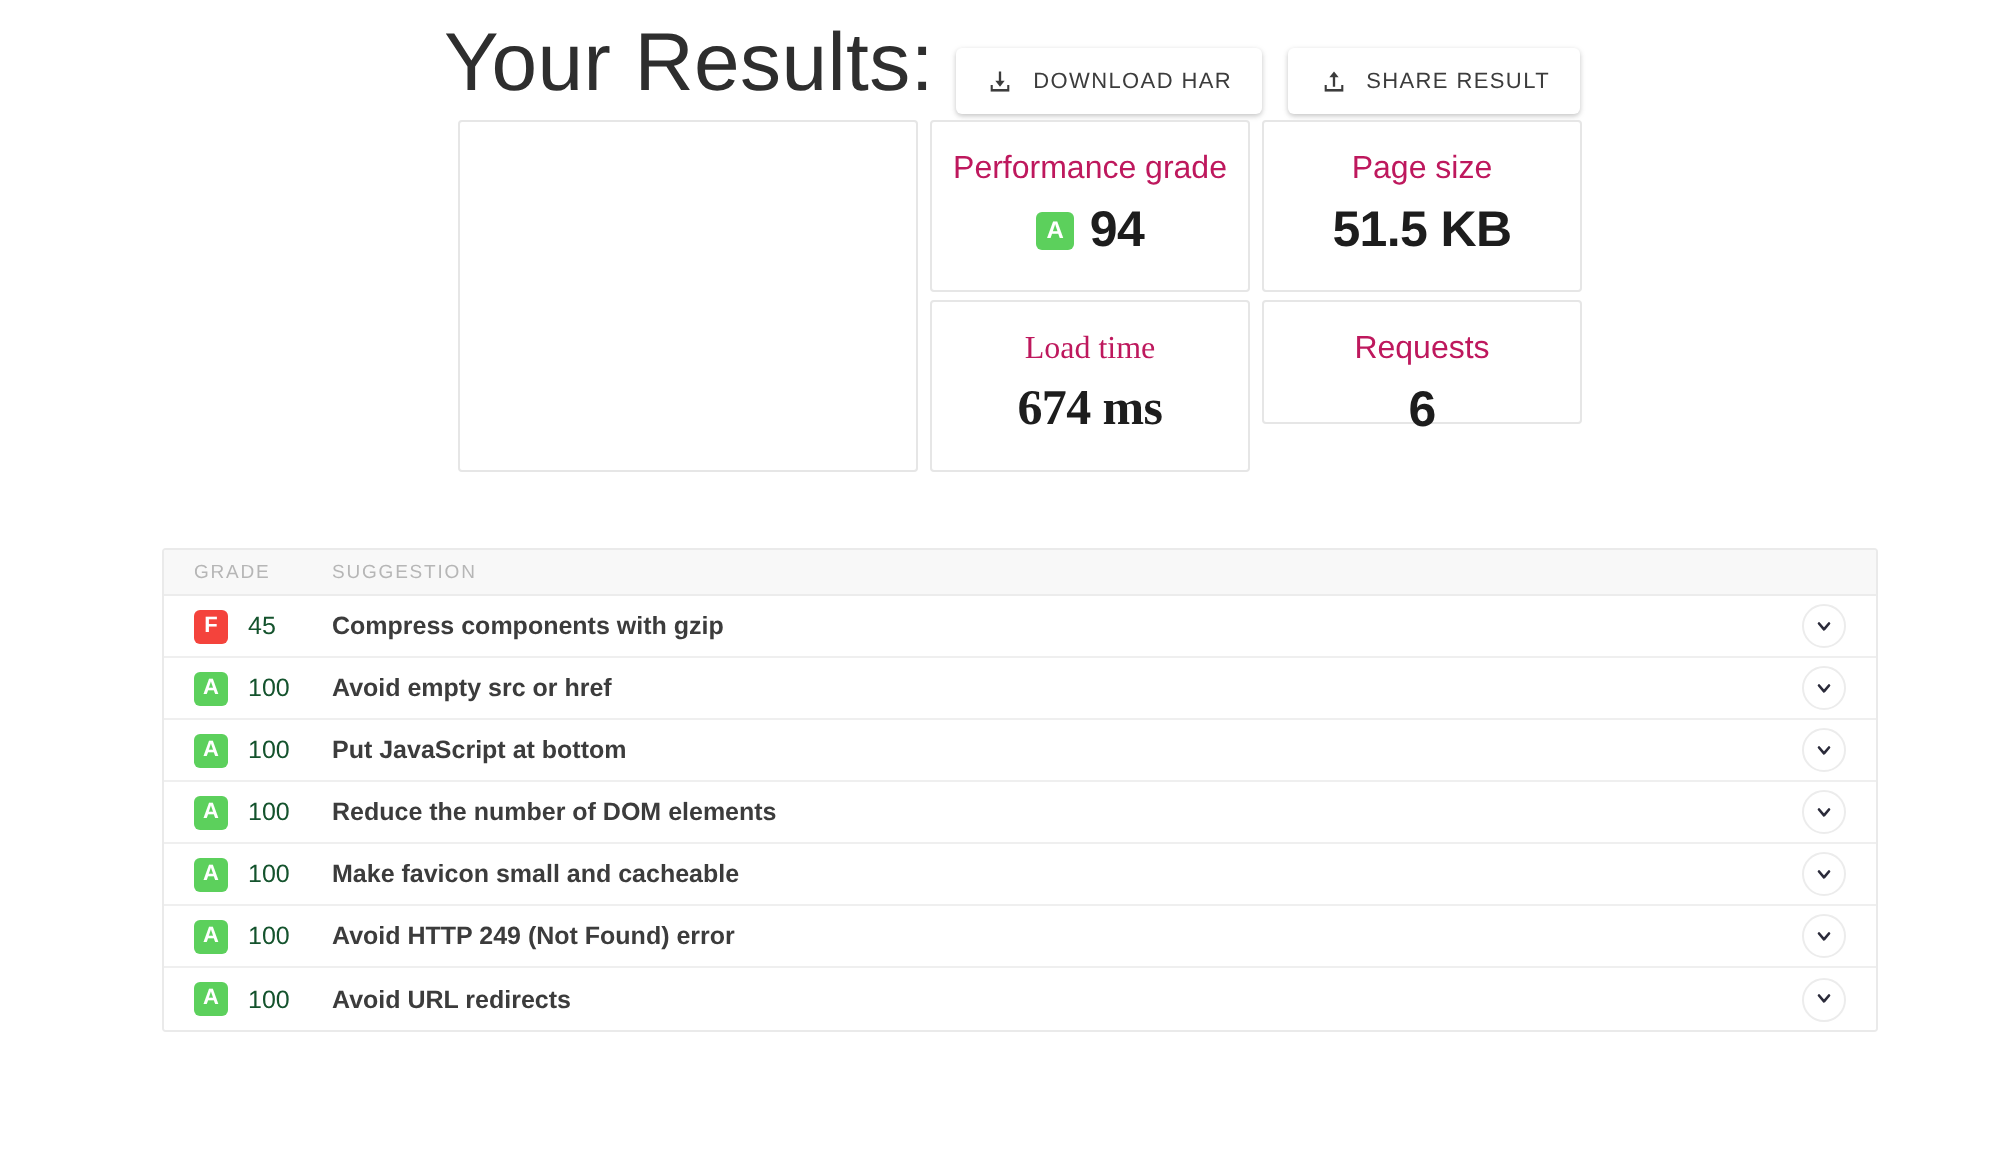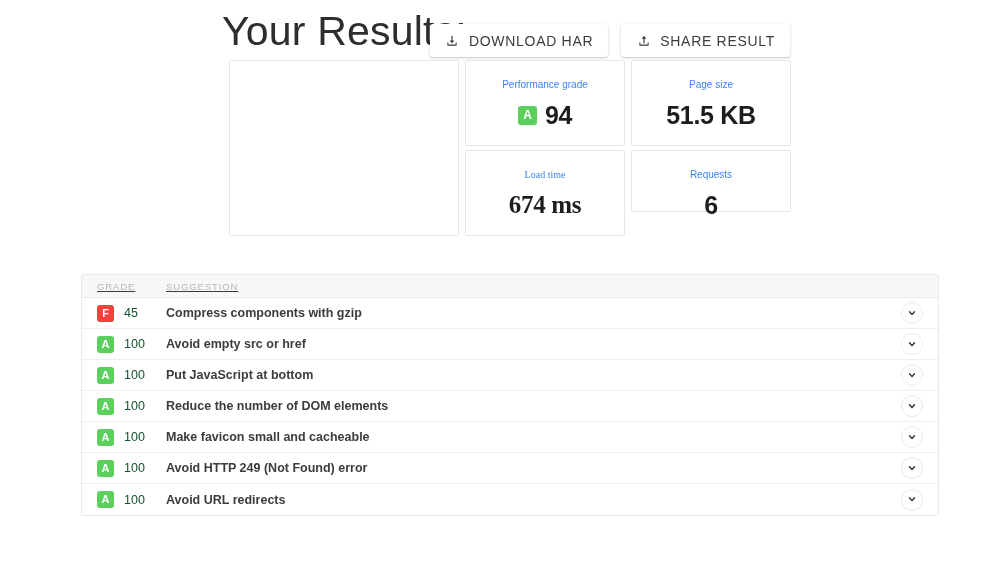--- a/index.html
+++ b/index.html
@@ -47,21 +47,21 @@
     display: flex;
     align-items: center;
     gap: 9px;
     height: 33px;
     padding: 0 15px;
     background: #ffffff;
     border: none;
     border-radius: 3px;
     box-shadow: 0 1px 3px rgba(0,0,0,0.14), 0 1px 2px rgba(0,0,0,0.10);
     font-family: "Liberation Sans", sans-serif;
-    font-size: 14px;
+    font-size: 11px;
     font-weight: 500;
     letter-spacing: 0.7px;
     color: #3c3c3c;
     cursor: pointer;
     box-sizing: border-box;
     white-space: nowrap;
   }
   .action-btn .btn-icon {
     display: inline-flex;
     align-items: center;
@@ -92,23 +92,23 @@
     top: 0;
     width: 230px;
     height: 176px;
   }
   .card-perf   { left: 236px; top: 0;    width: 160px; height: 86px; }
   .card-size   { left: 402px; top: 0;    width: 160px; height: 86px; }
   .card-load   { left: 236px; top: 90px; width: 160px; height: 86px; font-family: Liberation Serif, serif; }
   .card-req    { left: 402px; top: 90px; width: 160px; height: 62px; }
 
   .card-label {
-    font-size: 10px;
+    font-size: 16px;
     font-weight: 400;
-    color: #3b82f6;
+    color: #be185d;
     margin-top: 15px;
     line-height: 18px;
   }
   .card-value {
     display: flex;
     align-items: center;
     justify-content: center;
     gap: 8px;
     margin-top: 6px;
     font-size: 25px;
@@ -154,21 +154,20 @@
     box-sizing: border-box;
     overflow: hidden;
   }
   .table-head {
     display: flex;
     align-items: center;
     height: 23px;
     background: #f8f8f8;
     border-bottom: 1px solid #ececec;
     box-sizing: border-box;
-    text-decoration: underline;
   }
   .th {
     font-size: 9.5px;
     font-weight: 400;
     letter-spacing: 0.9px;
     color: #b6b6b6;
     text-transform: uppercase;
     white-space: nowrap;
   }
   .col-grade { width: 84px; padding-left: 15px; box-sizing: border-box; }

